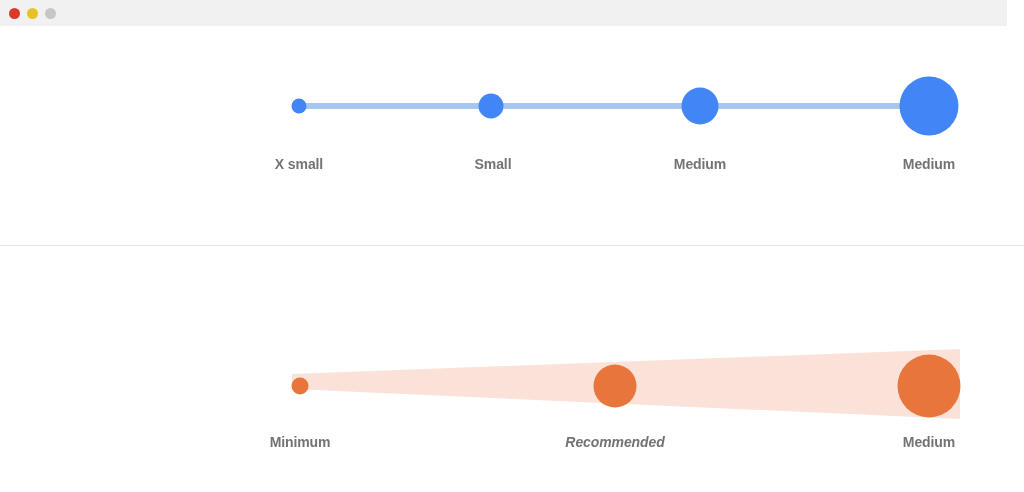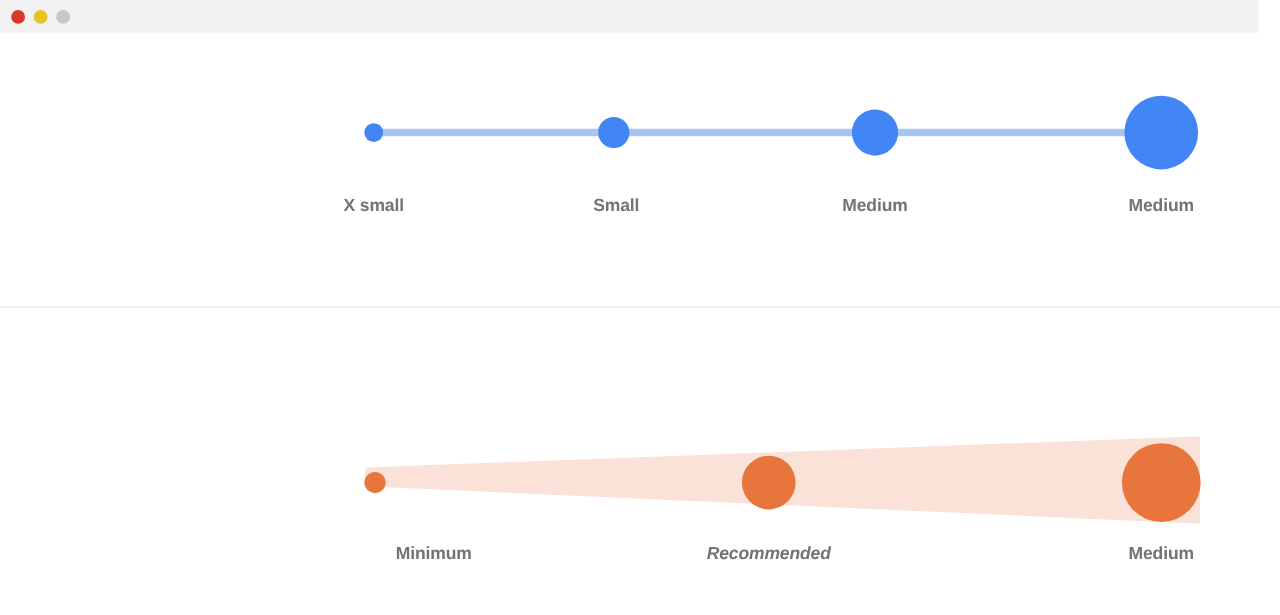--- a/index.html
+++ b/index.html
@@ -170,21 +170,21 @@
 
     <div class="scale-area">
 
       <div class="wedge">
         <svg width="668" height="70" viewBox="0 0 668 70" xmlns="http://www.w3.org/2000/svg">
           <polygon points="0,25 668,0 668,70 0,40" fill="#fae2d8"></polygon>
         </svg>
       </div>
 
       <div class="node orange" style="left:300px; top:140px; width:17px; height:17px;"></div>
-      <div class="node-label" style="left:300px; top:188px;margin-left:47px;">Minimum</div>
+      <div class="node-label" style="left:300px; top:188px;">Minimum</div>
 
       <div class="node orange" style="left:615px; top:140px; width:43px; height:43px;"></div>
       <div class="node-label" style="left:615px; top:188px;font-style:italic;">Recommended</div>
 
       <div class="node orange" style="left:929px; top:140px; width:63px; height:63px;"></div>
       <div class="node-label" style="left:929px; top:188px;">Medium</div>
 
     </div>
   </div>
 

